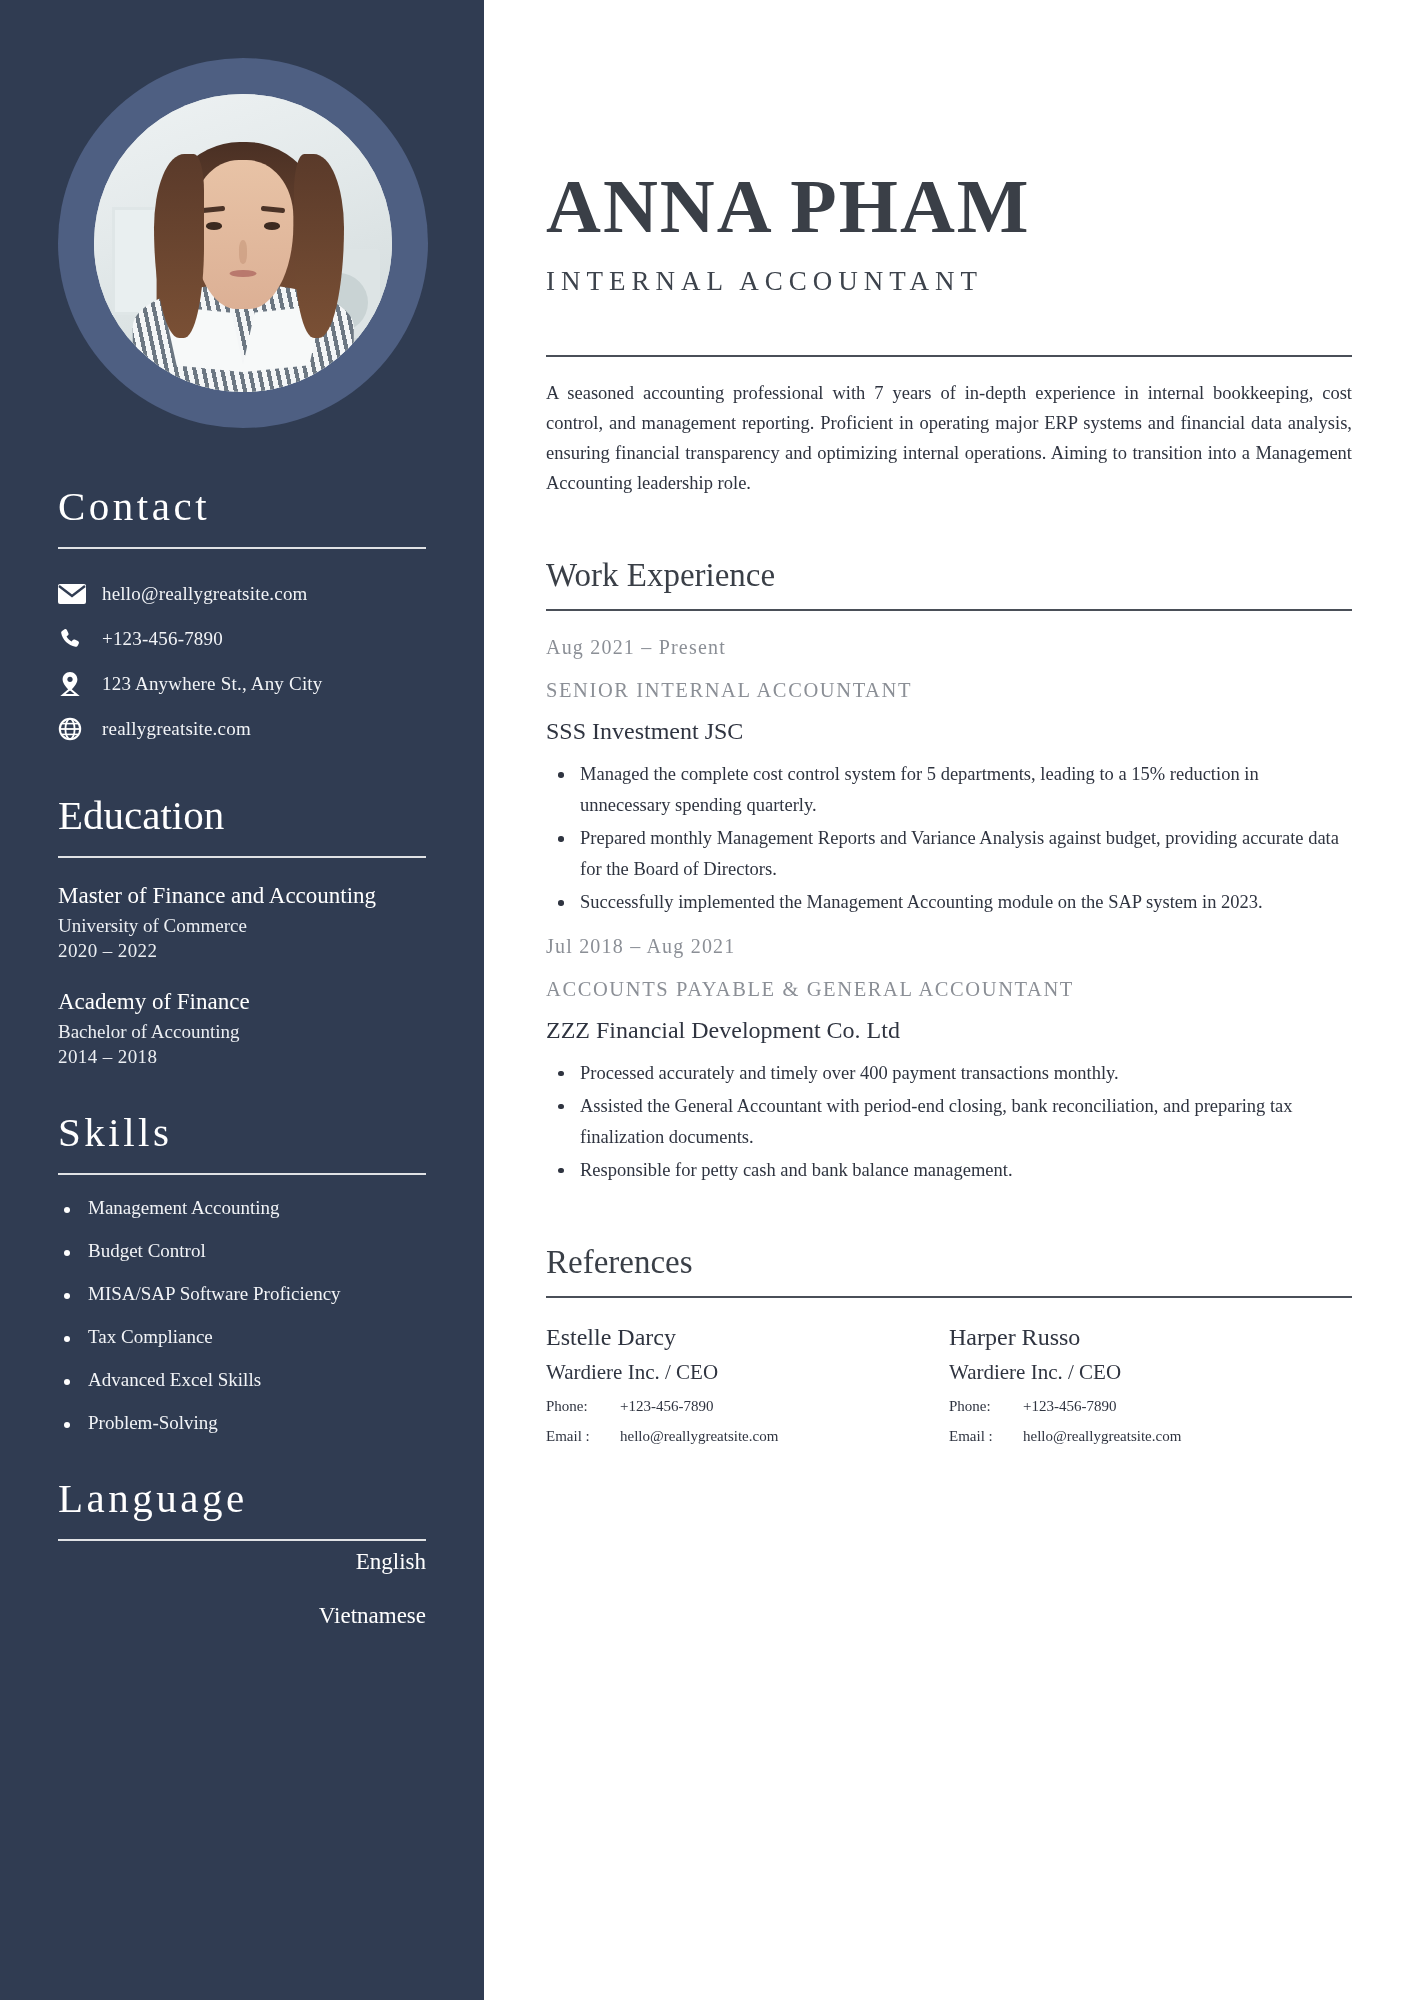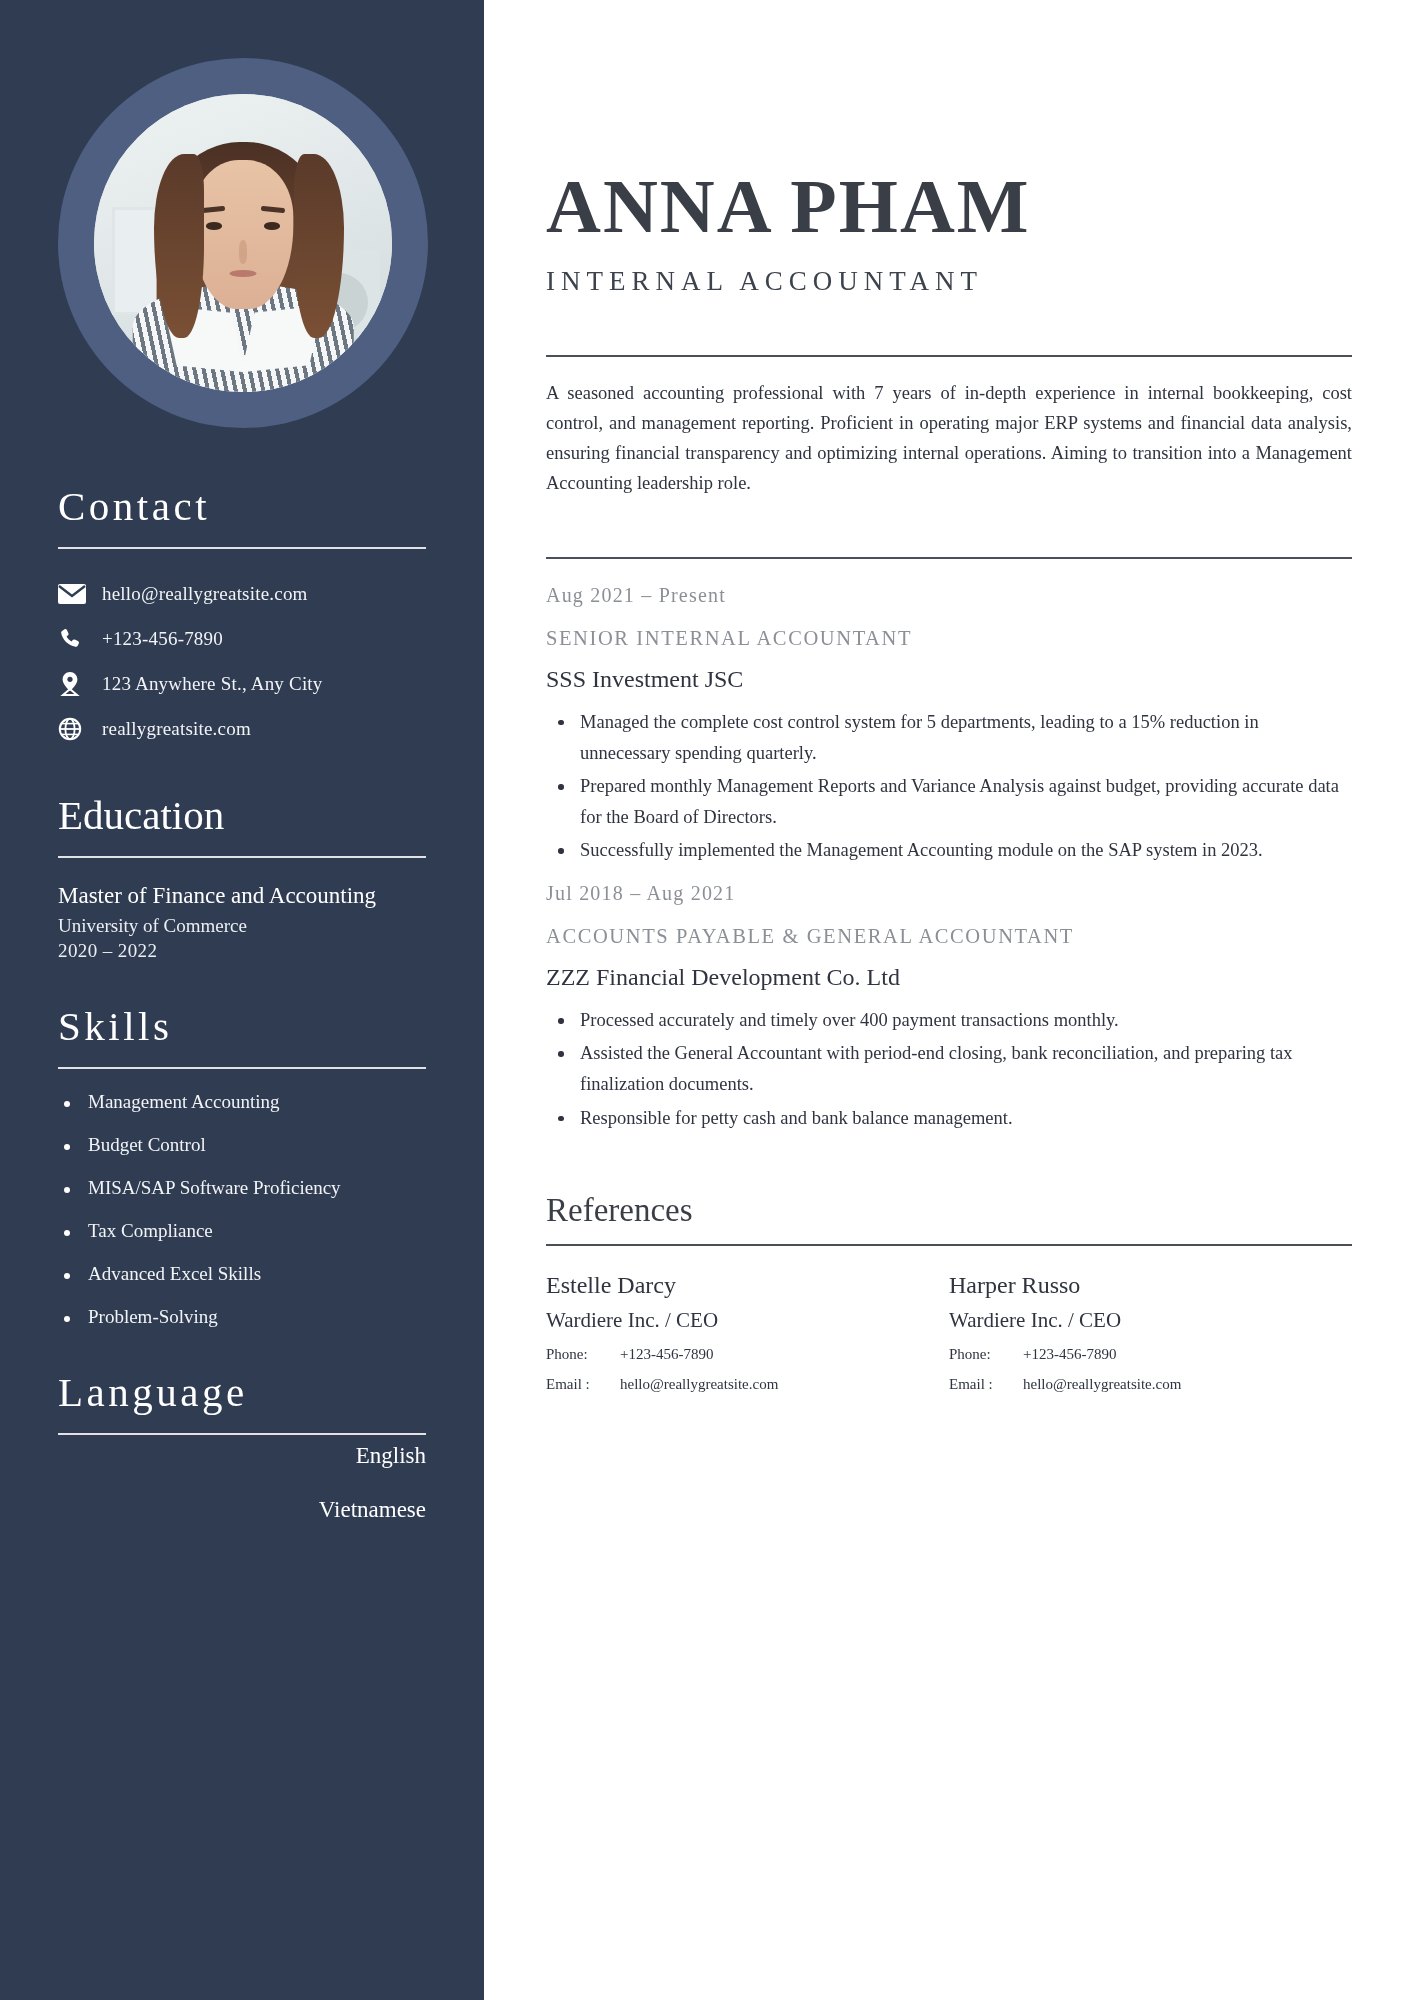--- a/index.html
+++ b/index.html
@@ -425,20 +425,25 @@
     <section class="side-section">
       <h2 class="side-title">Education</h2>
       <div class="side-rule"></div>
 
       <div class="edu-item first">
         <div class="edu-degree">Master of Finance and Accounting</div>
         <div class="edu-school">University of Commerce</div>
         <div class="edu-years">2020 – 2022</div>
       </div>
 
+      <div class="edu-item">
+        <div class="edu-degree">Academy of Finance</div>
+        <div class="edu-school">Bachelor of Accounting</div>
+        <div class="edu-years">2014 – 2018</div>
+      </div>
     </section>
 
     <section class="side-section">
       <h2 class="side-title spaced">Skills</h2>
       <div class="side-rule"></div>
       <ul class="skill-list">
         <li>Management Accounting</li>
         <li>Budget Control</li>
         <li>MISA/SAP Software Proficiency</li>
         <li>Tax Compliance</li>
@@ -462,20 +467,21 @@
 
     <h1 class="name">ANNA PHAM</h1>
     <div class="role">INTERNAL  ACCOUNTANT</div>
 
     <section class="main-section">
       <div class="main-rule"></div>
       <p class="about-text">A seasoned accounting professional with 7 years of in-depth experience in internal bookkeeping, cost control, and management reporting. Proficient in operating major ERP systems and financial data analysis, ensuring financial transparency and optimizing internal operations. Aiming to transition into a Management Accounting leadership role.</p>
     </section>
 
     <section class="main-section">
+      <h2 class="main-title">Work Experience</h2>
       <div class="main-rule"></div>
 
       <div class="job first">
         <div class="job-date">Aug 2021 – Present</div>
         <div class="job-role">SENIOR INTERNAL ACCOUNTANT</div>
         <div class="job-company">SSS Investment JSC</div>
         <ul class="job-points">
           <li>Managed the complete cost control system for 5 departments, leading to a 15% reduction in unnecessary spending quarterly.</li>
           <li>Prepared monthly Management Reports and Variance Analysis against budget, providing accurate data for the Board of Directors.</li>
           <li>Successfully implemented the Management Accounting module on the SAP system in 2023.</li>

